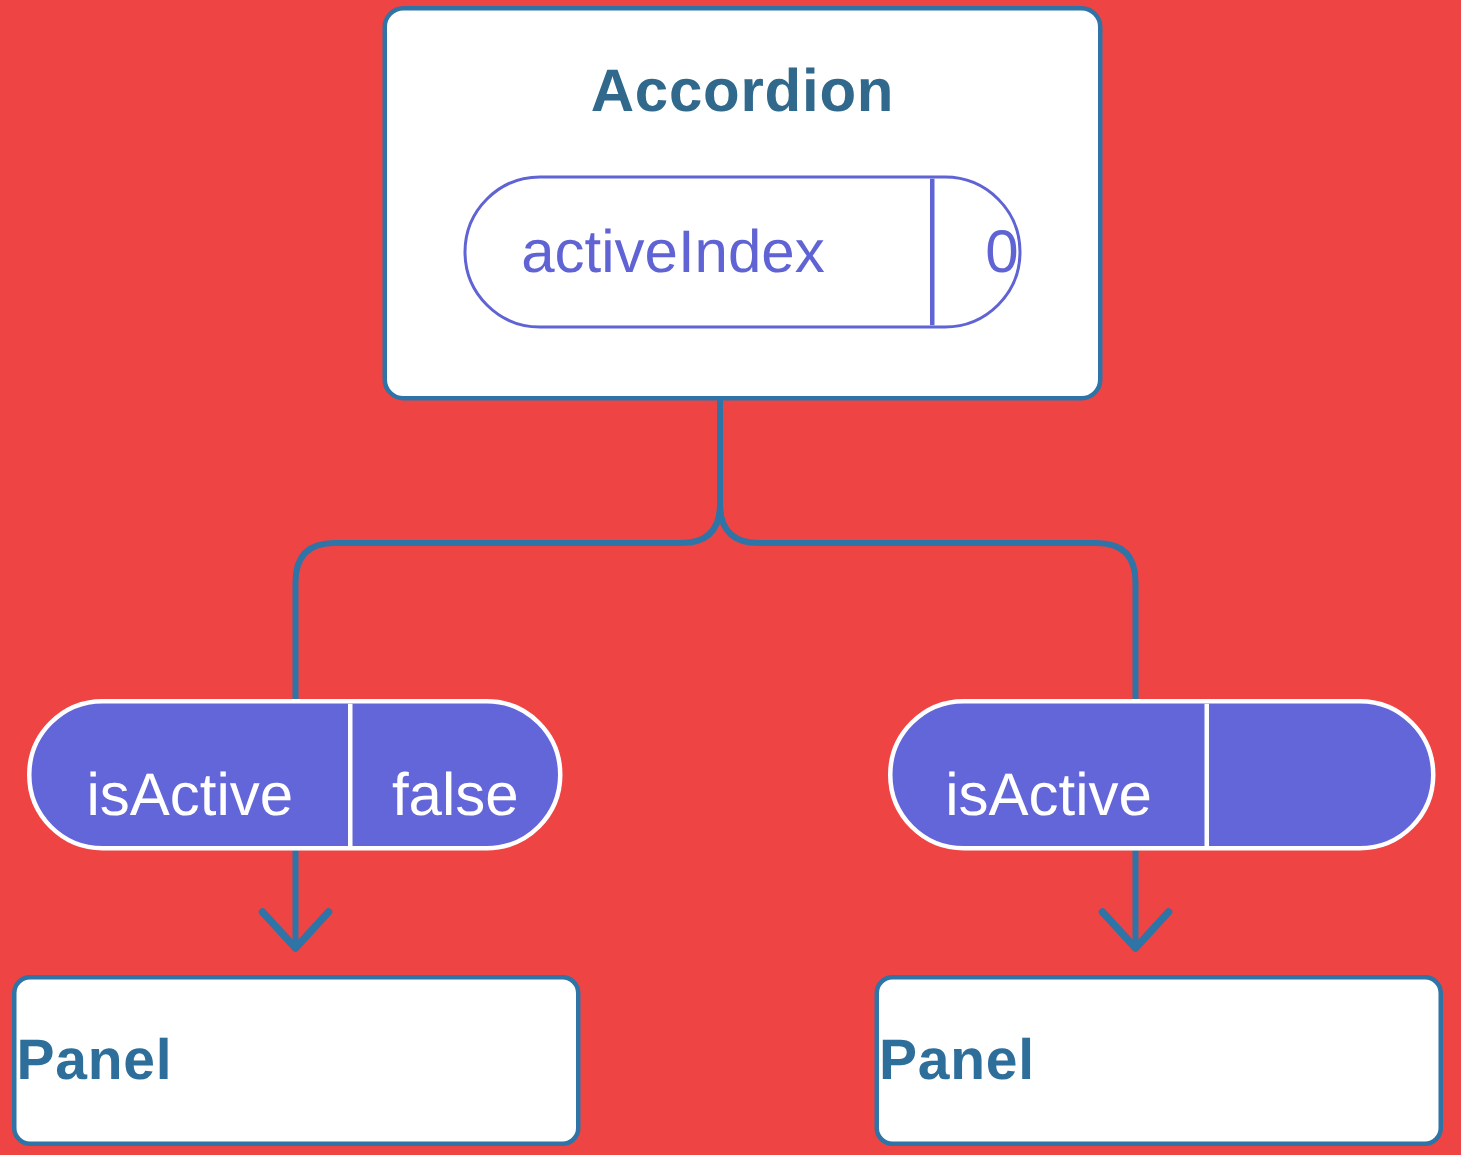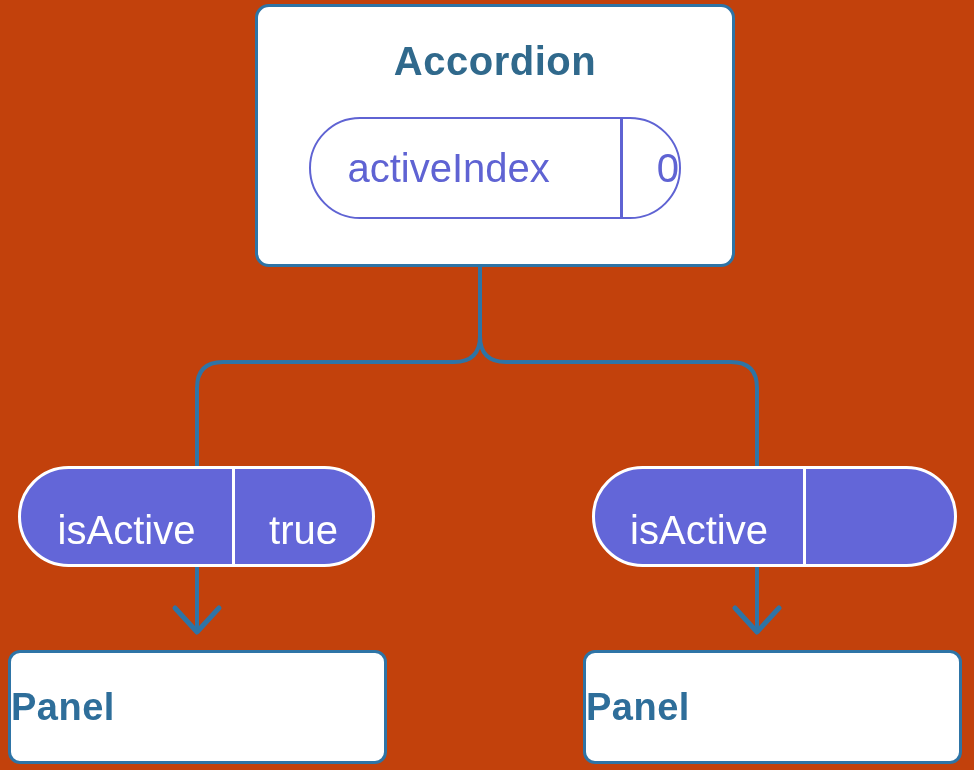--- a/index.html
+++ b/index.html
@@ -5,21 +5,21 @@
   html, body {
     margin: 0;
     padding: 0;
     background: #4C6770;
     font-family: "Liberation Sans", "DejaVu Sans", sans-serif;
   }
   .canvas {
     position: relative;
     width: 974px;
     height: 770px;
-    background: #c2410c;
+    background: #ef4444;
     overflow: hidden;
   }
   .connector-svg {
     position: absolute;
     inset: 0;
     z-index: 0;
   }
   
   .node {
     position: absolute;
@@ -136,21 +136,21 @@
     <div class="state-pill">
       <div class="seg seg-name">activeIndex</div>
       <div class="divider"></div>
       <div class="seg seg-value">0</div>
     </div>
   </div>
 
   <div class="prop-pill pill-left">
     <div class="seg seg-name">isActive</div>
     <div class="divider"></div>
-    <div class="seg seg-value">true</div>
+    <div class="seg seg-value">false</div>
   </div>
 
   <div class="prop-pill pill-right">
     <div class="seg seg-name">isActive</div>
     <div class="divider"></div>
   </div>
 
   <div class="node node-panel panel-left">
     <div class="node-title">Panel</div>
   </div>

